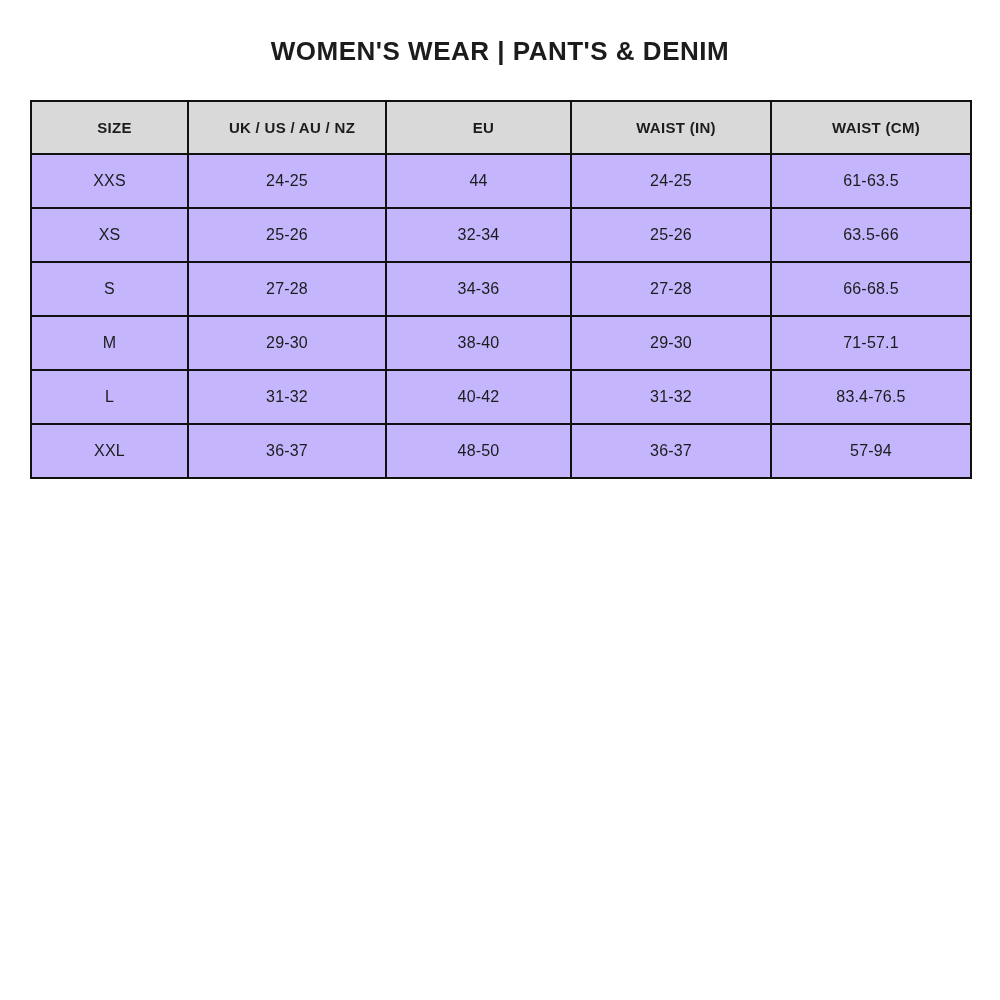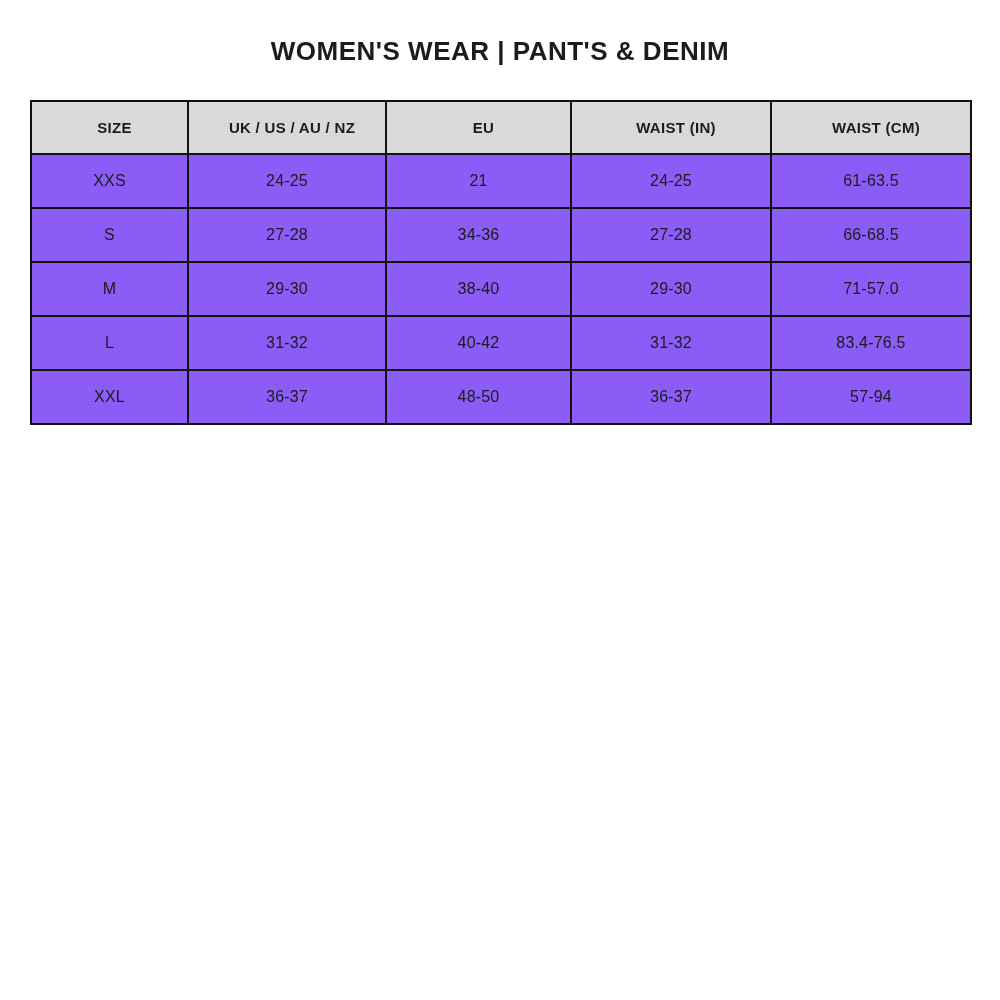--- a/index.html
+++ b/index.html
@@ -49,21 +49,21 @@
   }
   table.size-chart th {
     background: #d9d9d9;
     height: 51px;
     font-size: 15px;
     font-weight: 700;
     letter-spacing: 0.3px;
     padding-left: 10px;
   }
   table.size-chart td {
-    background: #8b5cf6;
+    background: #c4b5fd;
     height: 52px;
     font-size: 16px;
     font-weight: 400;
     letter-spacing: 0.2px;
   }
   col.c-size  { width: 157px; }
   col.c-ukus  { width: 198px; }
   col.c-eu    { width: 185px; }
   col.c-win   { width: 200px; }
   col.c-wcm   { width: 200px; }
@@ -89,37 +89,44 @@
           <th>UK / US / AU / NZ</th>
           <th>EU</th>
           <th>WAIST (IN)</th>
           <th>WAIST (CM)</th>
         </tr>
     </thead>
     <tbody id="table-body">
         <tr>
           <td>XXS</td>
           <td>24-25</td>
-          <td>21</td>
+          <td>44</td>
           <td>24-25</td>
           <td>61-63.5</td>
+        </tr>
+        <tr>
+          <td>XS</td>
+          <td>25-26</td>
+          <td>32-34</td>
+          <td>25-26</td>
+          <td>63.5-66</td>
         </tr>
         <tr>
           <td>S</td>
           <td>27-28</td>
           <td>34-36</td>
           <td>27-28</td>
           <td>66-68.5</td>
         </tr>
         <tr>
           <td>M</td>
           <td>29-30</td>
           <td>38-40</td>
           <td>29-30</td>
-          <td>71-57.0</td>
+          <td>71-57.1</td>
         </tr>
         <tr>
           <td>L</td>
           <td>31-32</td>
           <td>40-42</td>
           <td>31-32</td>
           <td>83.4-76.5</td>
         </tr>
         <tr>
           <td>XXL</td>

